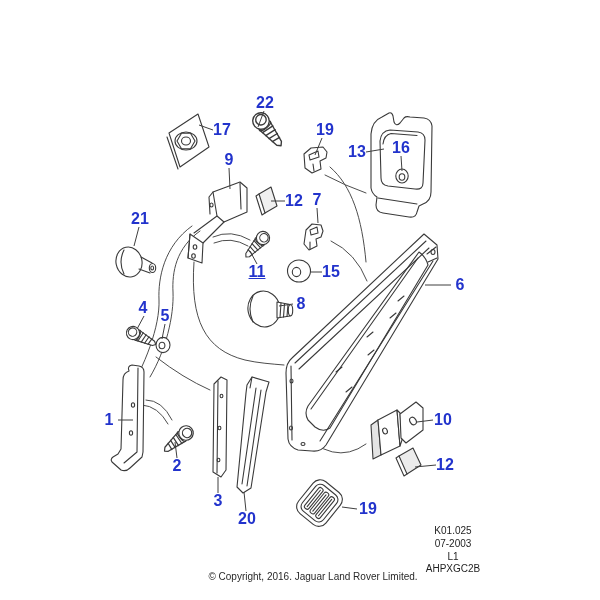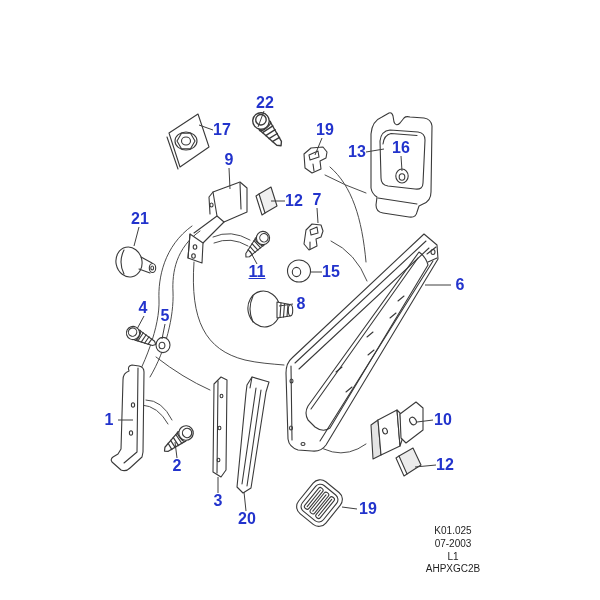--- a/index.html
+++ b/index.html
@@ -267,14 +267,15 @@
       <div class="callout" style="left: 265px; top: 103px; color: rgb(34, 51, 204);">22</div>
     </div>
 
 <div class="drawing-info">
   <div>K01.025</div>
   <div>07-2003</div>
   <div>L1</div>
   <div>AHPXGC2B</div>
 </div>
 
+<div class="copyright">© Copyright, 2016. Jaguar Land Rover Limited.</div>
 
 </div>
 
 </body></html>

